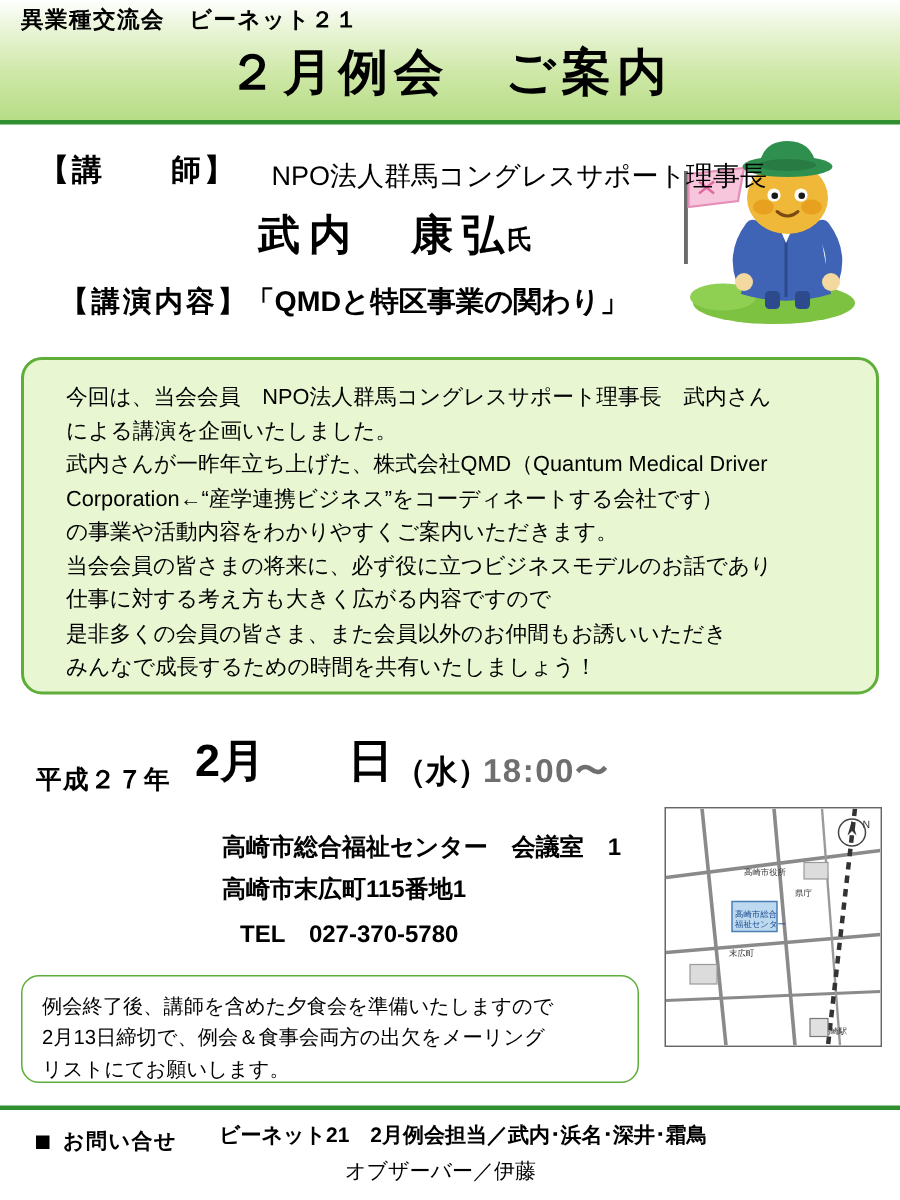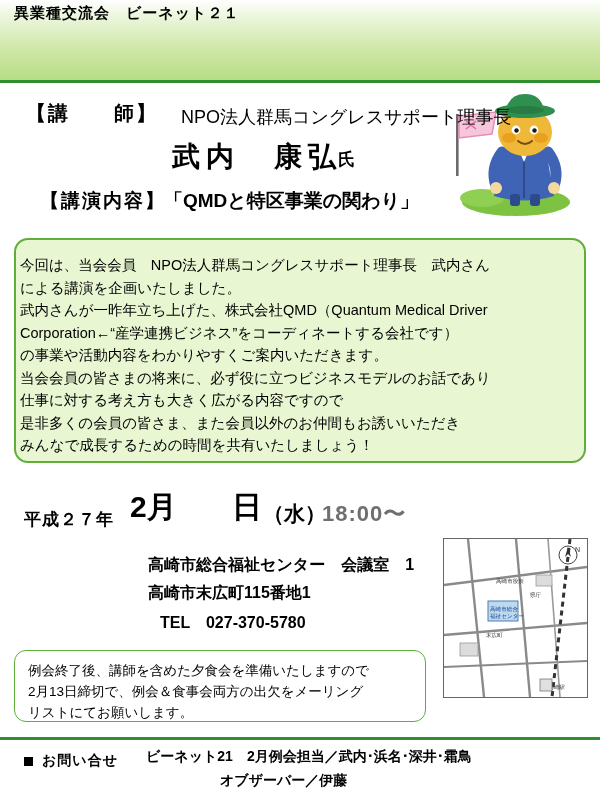--- a/index.html
+++ b/index.html
@@ -120,21 +120,21 @@
     top: 238px;
     width: 572px;
     height: 225px;
     background: #e8f6d2;
     border: 2px solid #5fae3a;
     border-radius: 14px;
     box-sizing: border-box;
   }
   .desc-text {
     position: absolute;
-    left: 20px;
+    left: 44px;
     top: 254px;
     width: 540px;
     font-size: 14.5px;
     line-height: 22.5px;
     white-space: pre-line;
     font-weight: normal;
   }
 
   
   .date-era {
@@ -269,33 +269,34 @@
   }
   .contact-line1 {
     position: absolute;
     left: 146px;
     top: 748px;
     font-size: 14px;
     font-weight: bold;
   }
   .contact-line2 {
     position: absolute;
-    left: 220px;
+    left: 230px;
     top: 772px;
     font-size: 14px;
-    font-weight: bold;
+    font-weight: normal;
   }
 </style>
 </head>
 <body>
 
 <div class="page">
 
   <div class="header-band"></div>
   <div class="org-line">異業種交流会　ビーネット２１</div>
+  <div class="main-title">２月例会　ご案内</div>
   <div class="header-rule"></div>
 
   <div class="illus">
     <svg width="160" height="130" viewBox="0 0 160 130" xmlns="http://www.w3.org/2000/svg">
 
       <ellipse cx="86" cy="112" rx="54" ry="14" fill="#7ec242"></ellipse>
       <ellipse cx="52" cy="108" rx="22" ry="9" fill="#8fd052"></ellipse>
 
       <rect x="26" y="24" width="2.6" height="62" fill="#6b6b6b"></rect>
       <path d="M29 26 L66 22 L62 44 L29 48 Z" fill="#f7c6dc" stroke="#e48fb7" stroke-width="1.5"></path>

